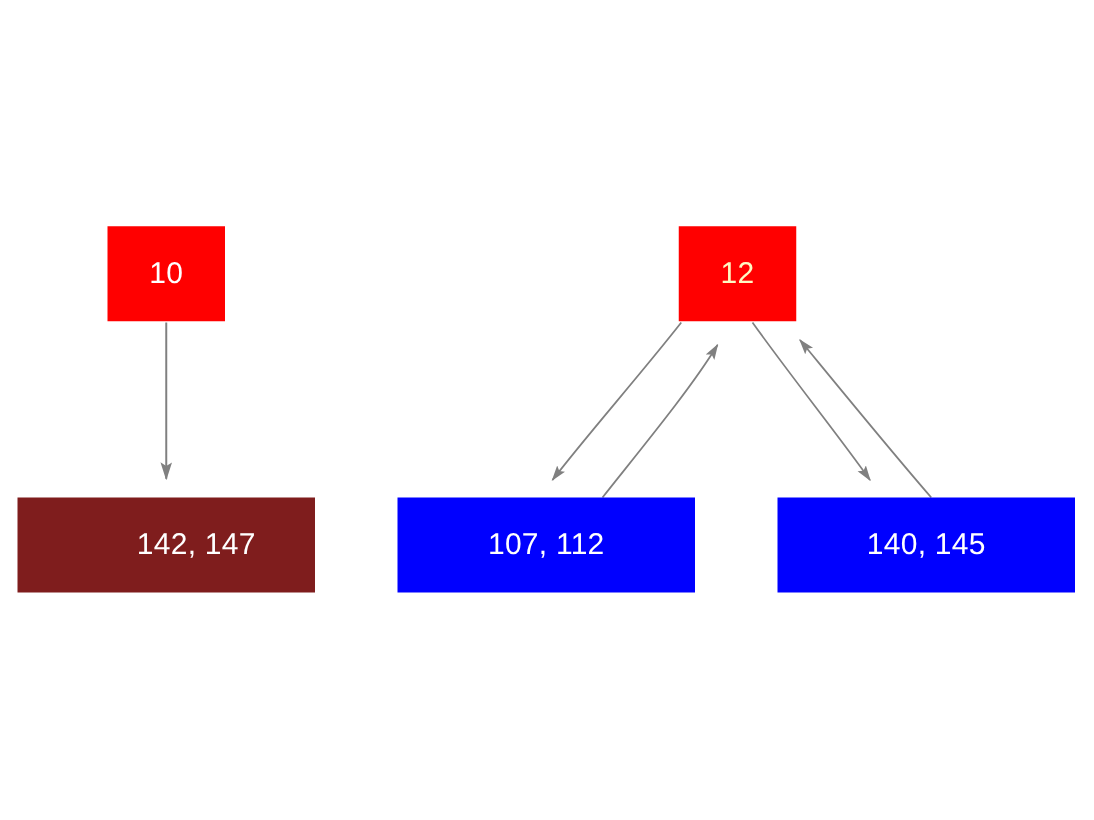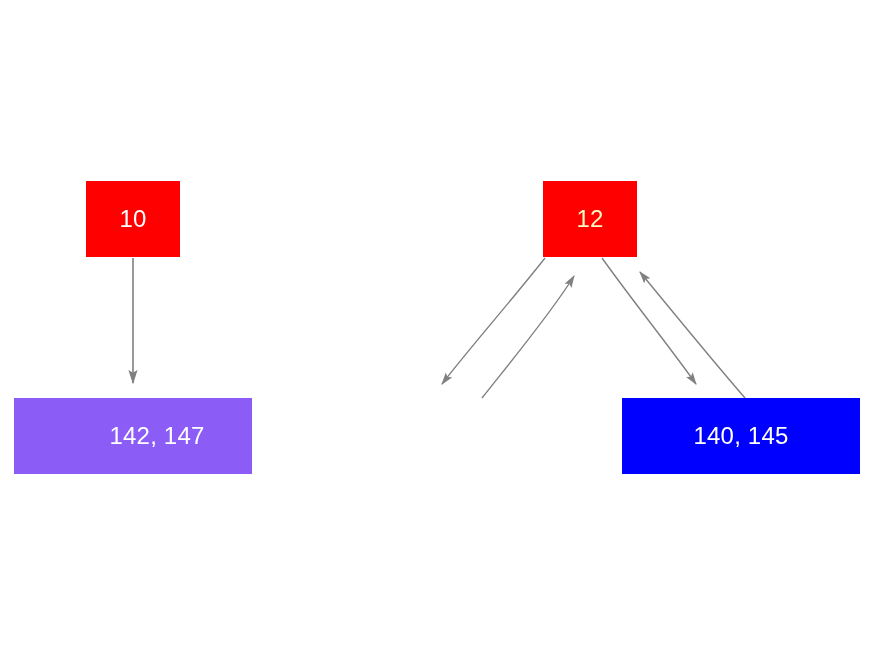--- a/index.html
+++ b/index.html
@@ -65,26 +65,29 @@
 
     <path id="edge-e4" fill="none" stroke="#808080" stroke-width="1.4" marker-end="url(#arrowhead)" d="M602,258 C632,300 672,350 696,384"></path>
 
     <path id="edge-e5" fill="none" stroke="#808080" stroke-width="1.4" marker-end="url(#arrowhead)" d="M745,398 C712,360 668,306 640,272"></path>
   </svg>
 
   <div class="node" id="node-n10" style="left: 86px; top: 181px; width: 94px; height: 76px; background: rgb(255, 0, 0); color: rgb(255, 255, 255);">
     <span class="node-label">10</span>
   </div>
 
-  <div class="node" id="node-n142_147" style="left: 14px; top: 398px; width: 238px; height: 76px; background: #8b5cf6; color: rgb(255, 255, 255); padding-left: 48px;">
+  <div class="node" id="node-n142_147" style="left: 14px; top: 398px; width: 238px; height: 76px; background: #7f1d1d; color: rgb(255, 255, 255); padding-left: 48px;">
     <span class="node-label">142, 147</span>
   </div>
 
   <div class="node" id="node-n12" style="left: 543px; top: 181px; width: 94px; height: 76px; background: rgb(255, 0, 0); color: #fef9c3;">
     <span class="node-label">12</span>
   </div>
 
+  <div class="node" id="node-n107_112" style="left: 318px; top: 398px; width: 238px; height: 76px; background: rgb(0, 0, 255); color: rgb(255, 255, 255);">
+    <span class="node-label">107, 112</span>
+  </div>
 
   <div class="node" id="node-n140_145" style="left: 622px; top: 398px; width: 238px; height: 76px; background: rgb(0, 0, 255); color: rgb(255, 255, 255); text-align: right;">
     <span class="node-label">140, 145</span>
   </div>
 
 </div>
 
 </body></html>

